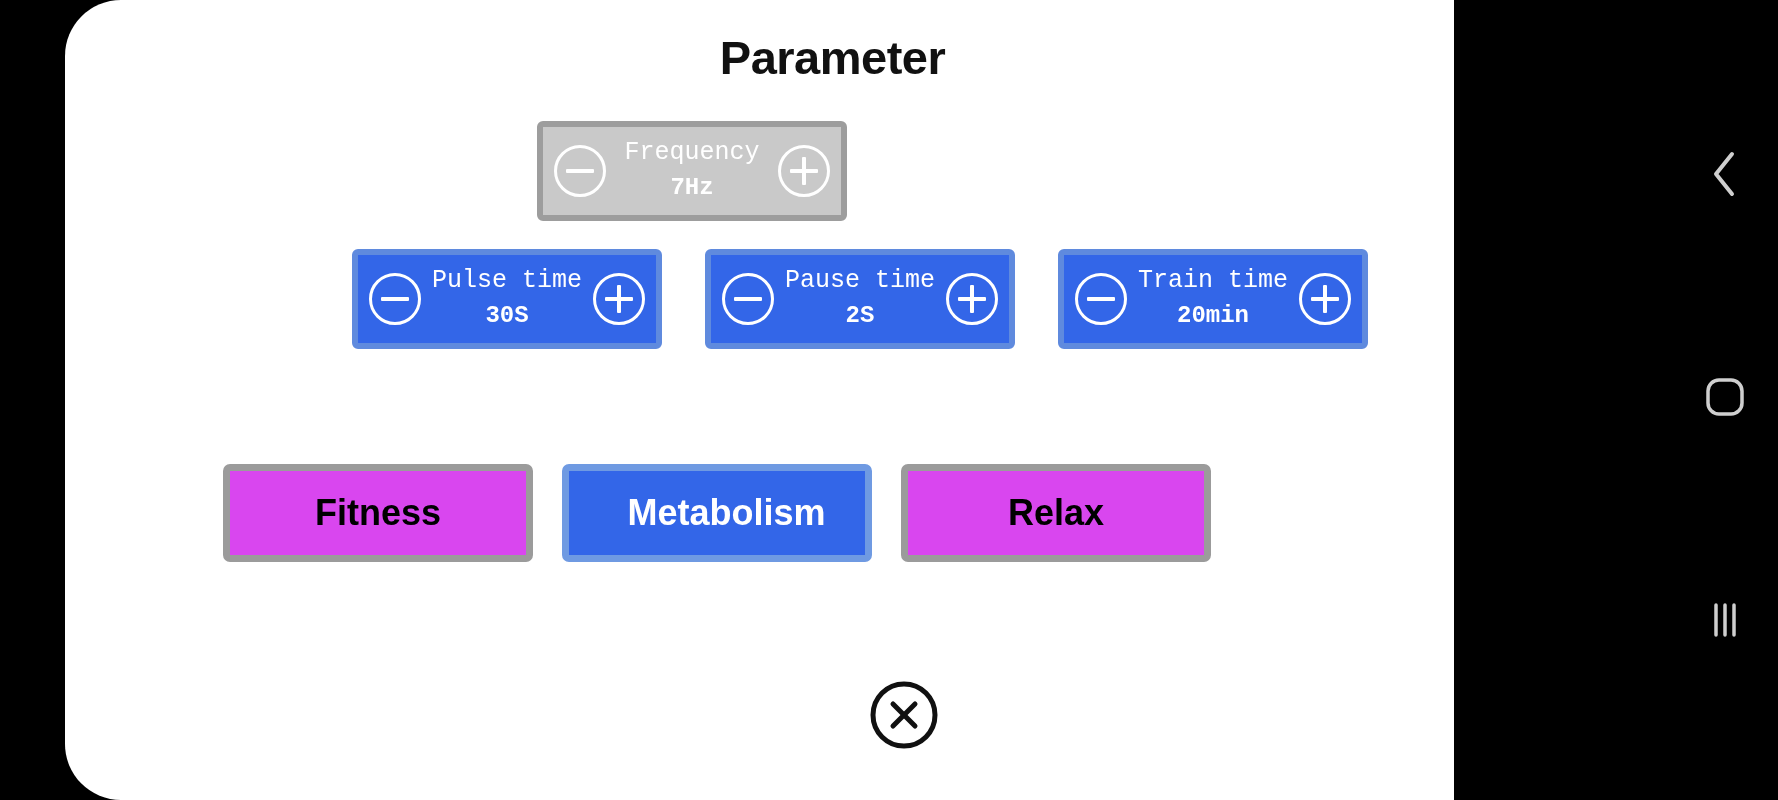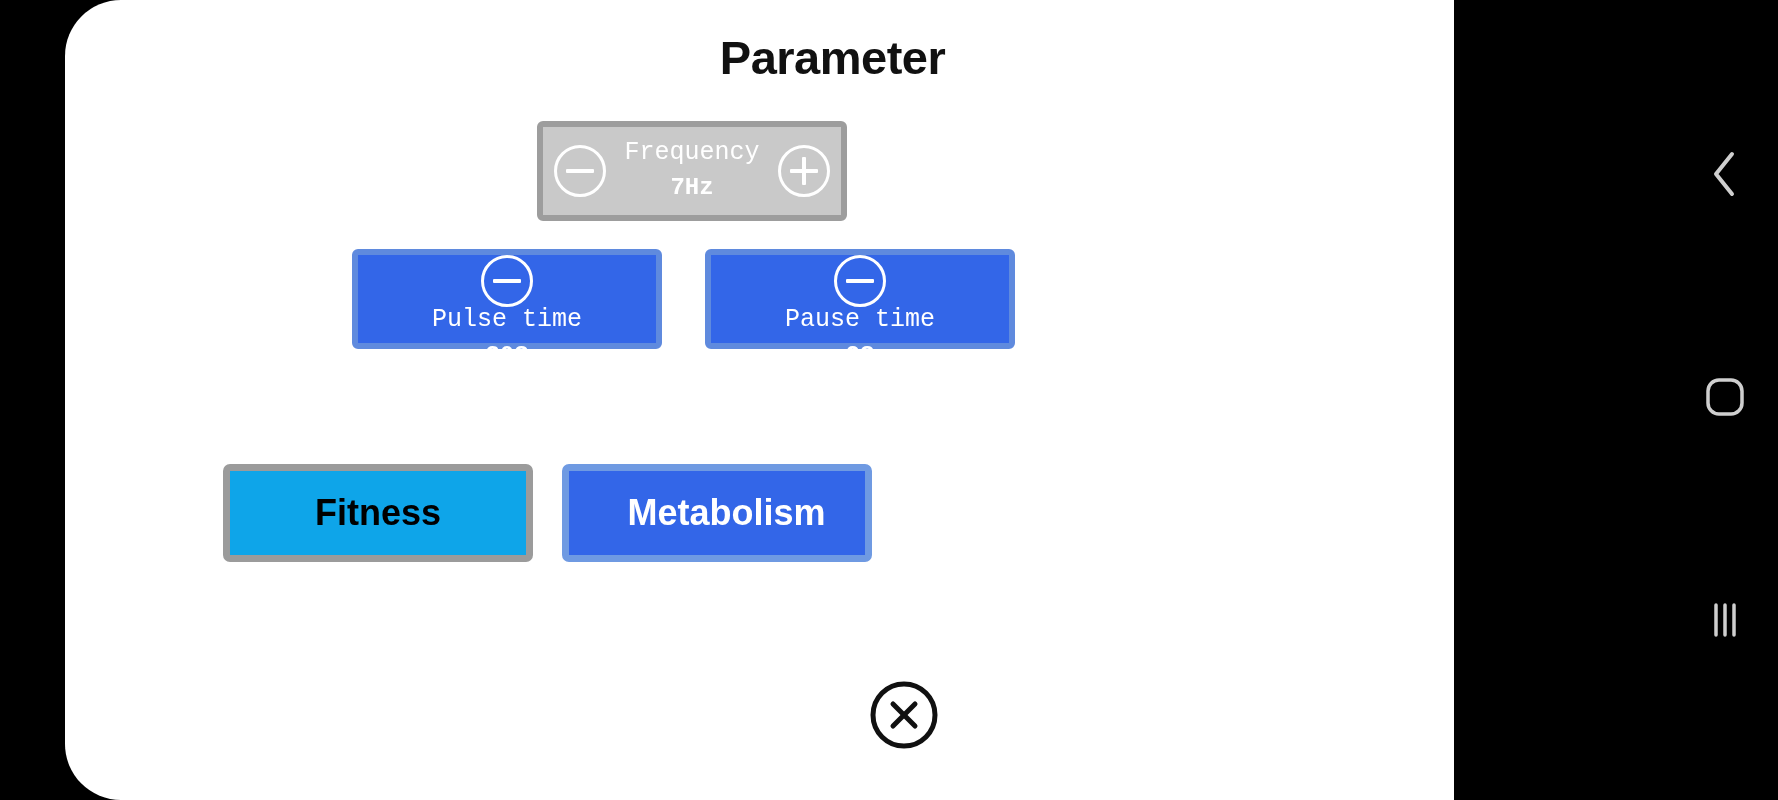--- a/index.html
+++ b/index.html
@@ -74,21 +74,21 @@
     background: #c9c9c9;
     border: 6px solid #9d9d9d;
   }
   
   .stepper.blue {
     width: 310px;
     height: 100px;
     background: #3366e8;
     border: 6px solid #5f8ade;
   }
-  #row-bottom .stepper { width: 310px; flex-direction: column; }
+  #row-bottom .stepper { width: 310px; }
 
   .stepper .labels {
     flex: 1;
     text-align: center;
     line-height: 1.06;
     padding-bottom: 2px;
   }
   .stepper .name {
     display: block;
     font-size: 25px;
@@ -149,21 +149,21 @@
     height: 98px;
     display: flex;
     align-items: center;
     justify-content: center;
     border-radius: 7px;
     font-size: 36px;
     font-weight: bold;
     user-select: none;
   }
   .mode.off {
-    background: #0ea5e9;
+    background: #d946ef;
     border: 7px solid #9b9b9b;
     color: #000000;
   }
   .mode.on {
     background: #3366e8;
     border: 7px solid #6f9ae2;
     color: #ffffff;
     padding-left: 19px;
   }
 
@@ -238,26 +238,35 @@
 
       <div class="stepper blue">
         <span class="circ minus"></span>
         <span class="labels">
           <span class="name">Pause time</span>
           <span class="value">2S</span>
         </span>
         <span class="circ plus"></span>
       </div>
 
+      <div class="stepper blue">
+        <span class="circ minus"></span>
+        <span class="labels">
+          <span class="name">Train time</span>
+          <span class="value">20min</span>
+        </span>
+        <span class="circ plus"></span>
+      </div>
 
     </div>
 
     <div id="modes">
       <div class="mode off">Fitness</div>
       <div class="mode on">Metabolism</div>
+      <div class="mode off">Relax</div>
     </div>
 
     <div id="close">
       <svg viewBox="0 0 72 72">
         <circle cx="36" cy="36" r="31" fill="none" stroke="#111111" stroke-width="5"></circle>
         <line x1="25" y1="25" x2="47" y2="47" stroke="#111111" stroke-width="5" stroke-linecap="round"></line>
         <line x1="47" y1="25" x2="25" y2="47" stroke="#111111" stroke-width="5" stroke-linecap="round"></line>
       </svg>
     </div>
 

